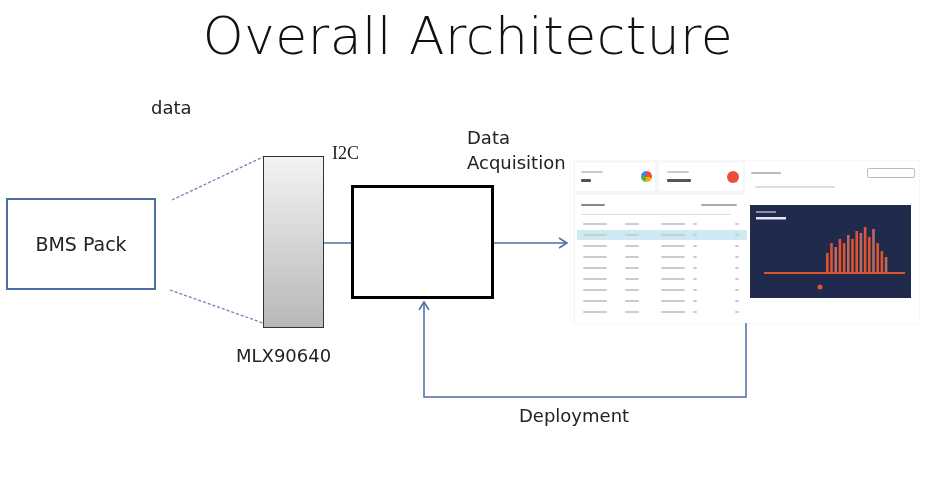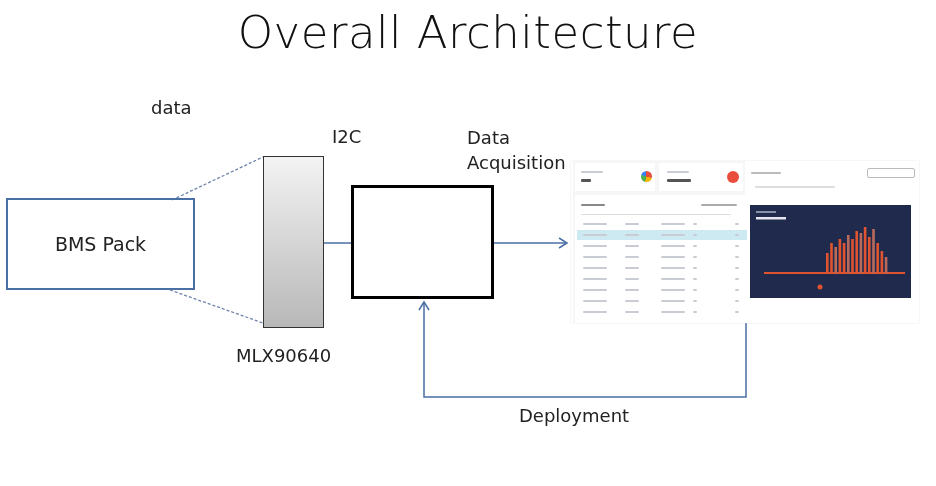--- a/index.html
+++ b/index.html
@@ -1,39 +1,39 @@
 <!DOCTYPE html>
 <html><head>
 <meta charset="utf-8">
 <style>
   html,body{margin:0;padding:0;background:#fff;}
   body{width:936px;height:486px;position:relative;overflow:hidden;font-family:"Liberation Sans",sans-serif;color:#222;}
-  .title{position:absolute;left:0;width:936px;top:6px;text-align:center;font-size:45px;color:#111;font-family:"DejaVu Sans",sans-serif;font-weight:300;letter-spacing:0.5px;}
+  .title{position:absolute;left:0;width:936px;top:6px;text-align:center;font-size:52px;color:#111;font-family:"DejaVu Sans",sans-serif;font-weight:300;letter-spacing:0.5px;}
   .lbl{position:absolute;font-family:"DejaVu Sans",sans-serif;font-size:18px;color:#222;line-height:25px;}
   .box{position:absolute;box-sizing:border-box;display:flex;align-items:center;justify-content:center;text-align:center;font-family:"DejaVu Sans",sans-serif;font-size:19px;line-height:26px;}
-  #bms{left:6px;top:198px;width:189px;height:92px;border:2px solid #4a6fa5;}
+  #bms{left:6px;top:198px;width:150px;height:92px;border:2px solid #4a6fa5;}
   #sensor{left:263px;top:156px;width:61px;height:172px;border:1.5px solid #333;background:linear-gradient(#f3f3f3,#b8b8b8);}
   #wio{left:351px;top:185px;width:143px;height:114px;border:3px solid #000;}
   svg.wires{position:absolute;left:0;top:0;}
   .shot{position:absolute;left:571px;top:161px;width:348px;height:162px;background:#fff;box-shadow:0 0 1px #ccc;overflow:hidden;}
   .shot .left{position:absolute;left:2px;top:0;width:172px;height:162px;background:#f4f6f8;}
   .shot .card{position:absolute;background:#fff;}
   .shot .bar{position:absolute;height:2px;background:#c9ccd3;border-radius:1px;}
   .shot .row{position:absolute;left:2px;width:170px;height:10px;}
   .shot .panel{position:absolute;left:179px;top:44px;width:161px;height:93px;background:#1f2a4d;}
 </style>
 </head>
 <body>
 
 <div class="title">Overall Architecture</div>
 
 <div class="lbl" style="left:151px;top:95px;">
   <div>data</div>
 </div>
-<div class="lbl" style="left:332px;top:124px;">I2C</div>
+<div class="lbl" style="left:332px;top:141px;font-family:Liberation Serif, serif;">I2C</div>
 <div class="lbl" style="left:236px;top:343px;">MLX90640</div>
 <div class="lbl" style="left:467px;top:125px;">
   <div>Data</div>
   <div>Acquisition</div>
 </div>
 <div class="lbl" style="left:519px;top:403px;">Deployment</div>
 <div class="lbl" style="left:760px;top:332px;">
 </div>
 
 <svg class="wires" width="936" height="486">

